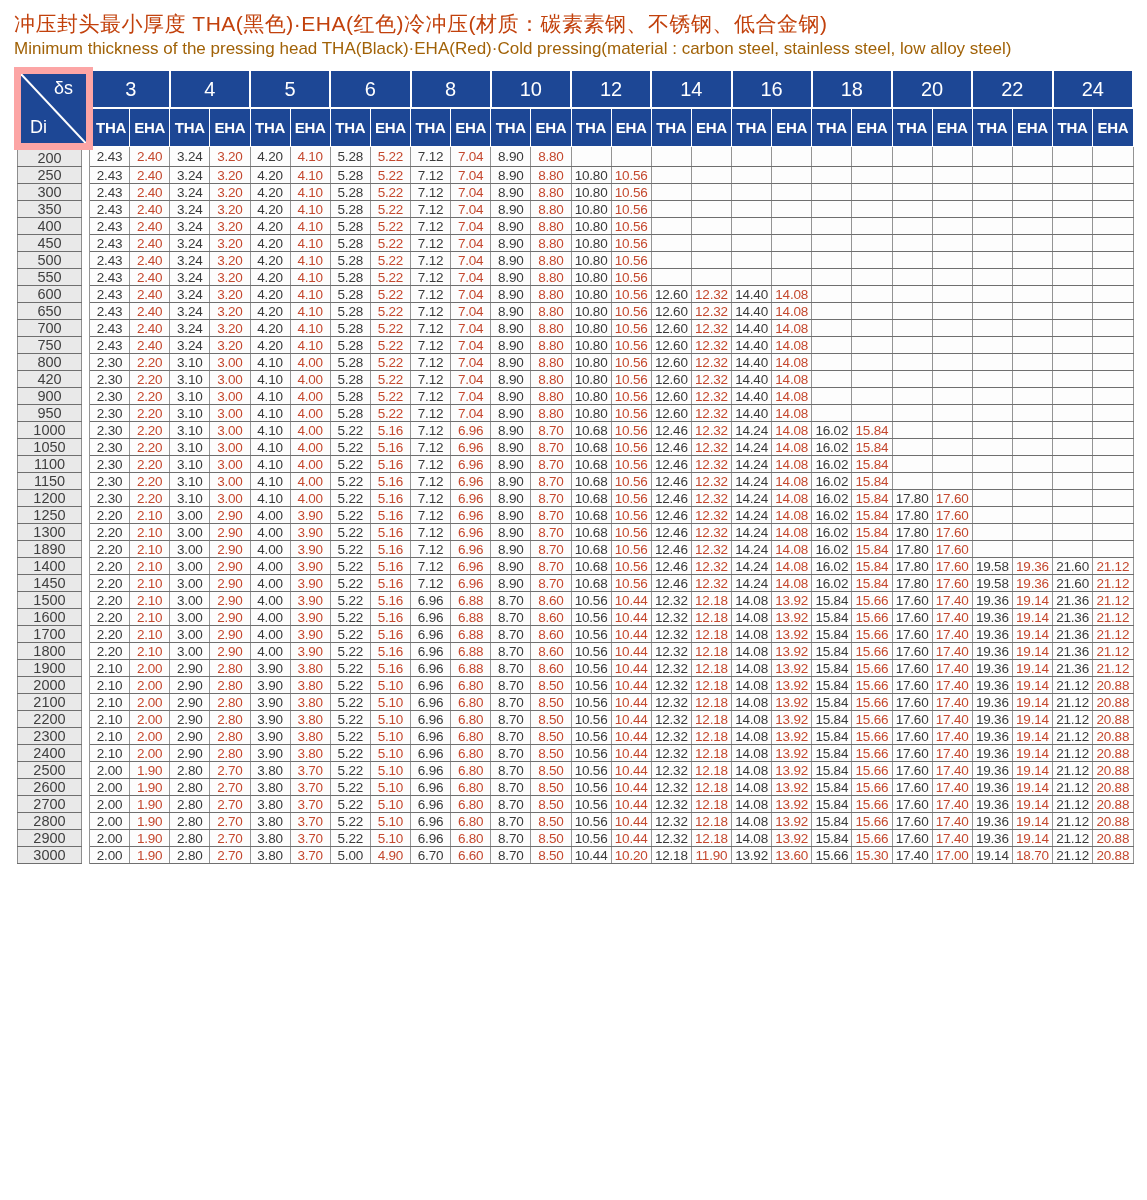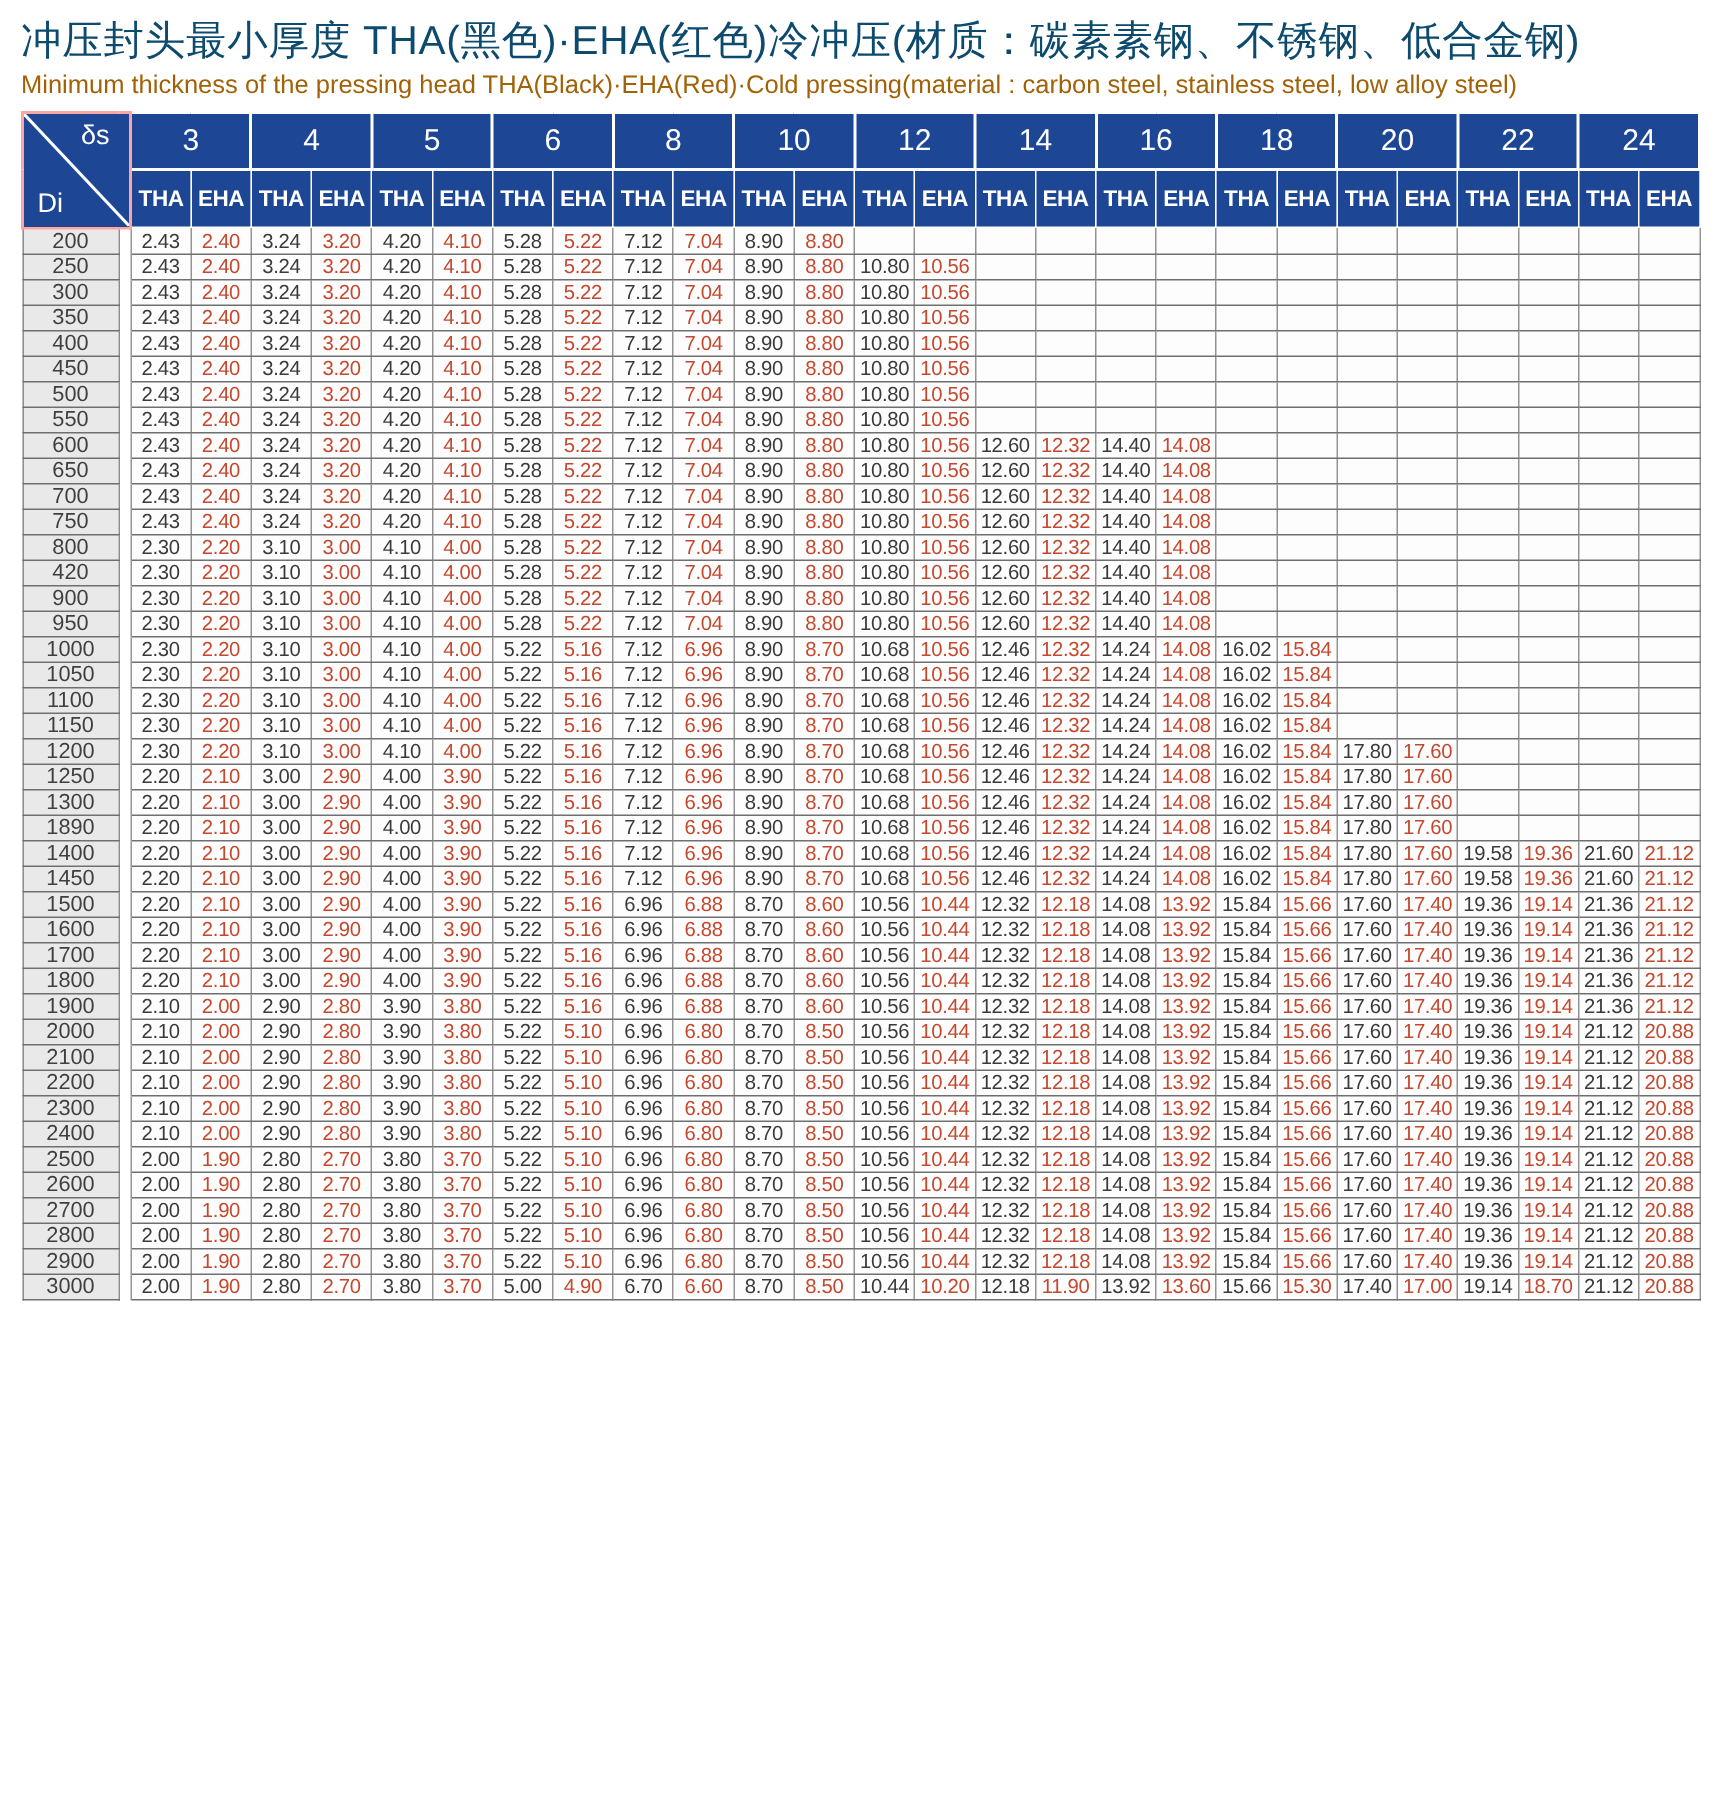--- a/index.html
+++ b/index.html
@@ -1,28 +1,28 @@
 <!DOCTYPE html>
 <html><head>
 <meta charset="utf-8">
 <style>
   html,body{margin:0;padding:0;background:#ffffff;}
   body{width:1147px;height:1200px;font-family:"Liberation Sans",sans-serif;overflow:hidden;}
   .page{padding:10px 13px 0 14px;}
-  .title-zh{color:#0c4a6e;font-size:27px;line-height:1.3;letter-spacing:0.5px;white-space:nowrap;}
+  .title-zh{color:#c2410c;font-size:21px;line-height:1.3;letter-spacing:0.5px;white-space:nowrap;}
   .title-en{color:#a16207;font-size:17px;line-height:1.2;margin-top:2px;white-space:nowrap;}
   table.spec{border-collapse:collapse;table-layout:fixed;width:1120px;margin-top:7px;}
   col.c-di{width:64px;}
   col.c-gap{width:8px;}
 
   thead th{background:#1d4795;color:#ffffff;padding:0;}
   th.h-num{font-size:20px;font-weight:normal;border:2px solid #ffffff;height:36px;}
   th.h-sub{font-size:15px;font-weight:bold;border:1px solid #ffffff;border-top:2px solid #ffffff;height:37px;letter-spacing:-0.3px;text-align:center;}
   th.h-eha{color:#ffffff;}
-  th.corner{position:relative;border:2px solid #fca5a5;padding:0;}
+  th.corner{position:relative;border:7px solid #fca5a5;padding:0;}
   th.corner svg{position:absolute;top:0;left:0;width:100%;height:100%;display:block;}
   .c-top{position:absolute;top:4px;right:13px;font-size:18px;font-weight:normal;}
   .c-bot{position:absolute;bottom:5px;left:9px;font-size:18px;font-weight:normal;}
 
   tbody tr{height:16px;}
   tbody th.di{background:#e9e9e9;color:#3f3f3f;font-size:14.5px;font-weight:normal;text-align:center;
     border:1px solid #8d8d8d;border-top-color:#6f6f6f;border-bottom-color:#6f6f6f;padding:0;}
   tbody td{background:#fdfdfd;text-align:center;font-size:13.5px;letter-spacing:-0.2px;padding:0;
     border:1px solid #949494;border-top-color:#6f6f6f;border-bottom-color:#6f6f6f;}
   tbody td.gap{background:#ffffff;border-top:none;border-bottom:none;}

